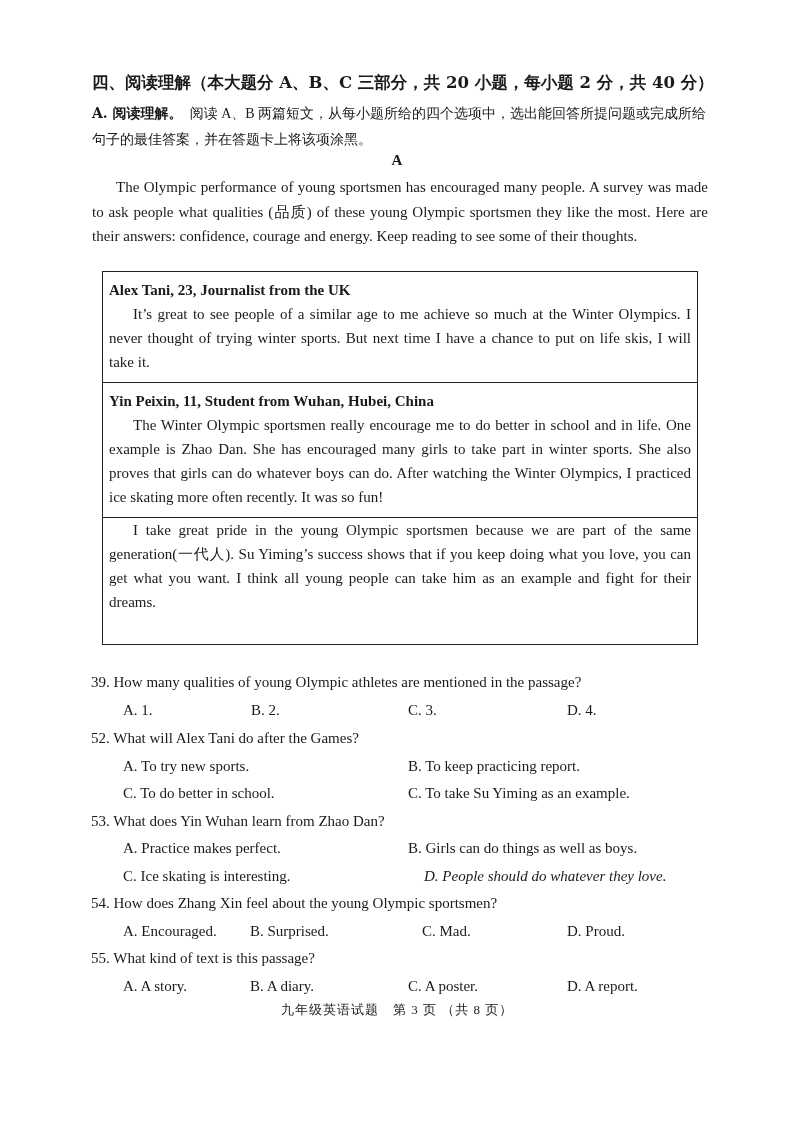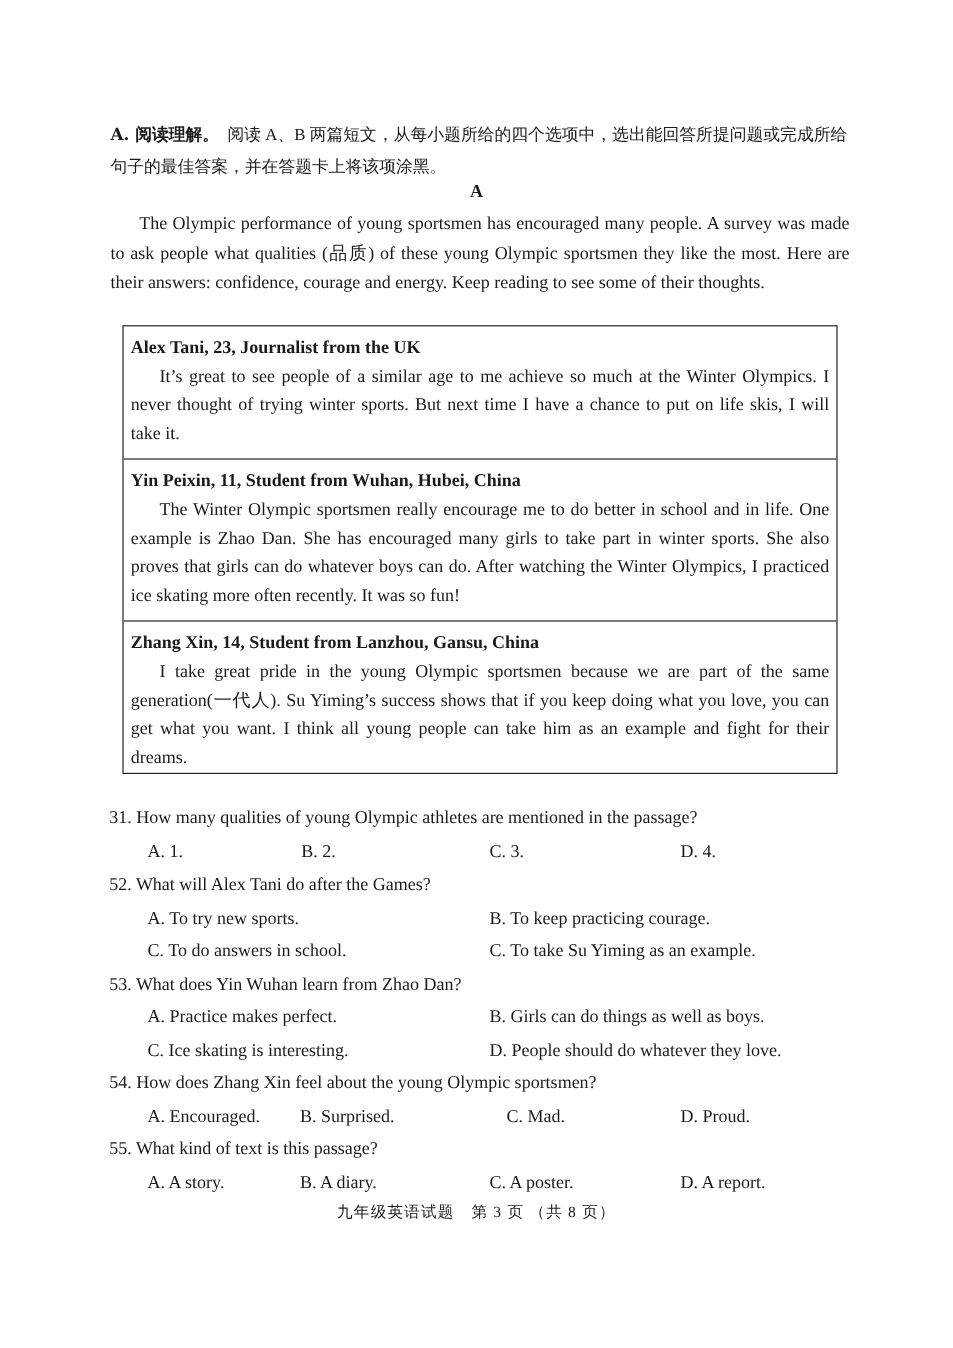--- a/index.html
+++ b/index.html
@@ -42,70 +42,70 @@
     .footer {
       position: absolute; left: 0; top: 1001px; width: 794px; text-align: center;
       font-size: 13px; letter-spacing: 1px;
     }
   </style>
 </head>
 <body>
 
 <div class="page">
 
+  <div class="section-title">四、阅读理解（本大题分 A、B、C 三部分，共 20 小题，每小题 2 分，共 40 分）</div>
 
   <div class="instr">
     <b>A. 阅读理解。</b>&nbsp;&nbsp;<span>阅读 A、B 两篇短文，从每小题所给的四个选项中，选出能回答所提问题或完成所给句子的最佳答案，并在答题卡上将该项涂黑。</span>
   </div>
 
   <div class="passage-letter">A</div>
 
   <div class="intro">The Olympic performance of young sportsmen has encouraged many people. A survey was made to ask people what qualities (品质) of these young Olympic sportsmen they like the most. Here are their answers: confidence, courage and energy. Keep reading to see some of their thoughts.</div>
 
   <div class="box">
     <div class="cell" style="top:0; height:110px;">
       <div class="name">Alex Tani, 23, Journalist from the UK</div>
       <div class="body">It’s great to see people of a similar age to me achieve so much at the Winter Olympics. I never thought of trying winter sports. But next time I have a chance to put on life skis, I will take it.</div>
     </div>
     <div class="cell" style="top:110px; height:135px;">
       <div class="name">Yin Peixin, 11, Student from Wuhan, Hubei, China</div>
       <div class="body">The Winter Olympic sportsmen really encourage me to do better in school and in life. One example is Zhao Dan. She has encouraged many girls to take part in winter sports. She also proves that girls can do whatever boys can do. After watching the Winter Olympics, I practiced ice skating more often recently. It was so fun!</div>
     </div>
     <div class="cell" style="top:245px; height:127px;">
-      <div class="name">Zhang Xin, 14, Student from Lanzhou, Gansu, China</div>
       <div class="body">I take great pride in the young Olympic sportsmen because we are part of the same generation(一代人). Su Yiming’s success shows that if you keep doing what you love, you can get what you want. I think all young people can take him as an example and fight for their dreams.</div>
     </div>
   </div>
 
   <div class="q" style="top:672px;">
-    <span>31.</span>
+    <span>39.</span>
     <span>How many qualities of young Olympic athletes are mentioned in the passage?</span>
   </div>
   <div class="opt" style="left:123px; top:700px;">A. 1.</div>
   <div class="opt" style="left:251px; top:700px;">B. 2.</div>
   <div class="opt" style="left:408px; top:700px;">C. 3.</div>
   <div class="opt" style="left:567px; top:700px;">D. 4.</div>
 
   <div class="q" style="top:728px;">
     <span>52.</span>
     <span>What will Alex Tani do after the Games?</span>
   </div>
   <div class="opt" style="left:123px; top:756px;">A. To try new sports.</div>
-  <div class="opt" style="left:408px; top:756px;">B. To keep practicing courage.</div>
-  <div class="opt" style="left:123px; top:783px;">C. To do answers in school.</div>
+  <div class="opt" style="left:408px; top:756px;">B. To keep practicing report.</div>
+  <div class="opt" style="left:123px; top:783px;">C. To do better in school.</div>
   <div class="opt" style="left:408px; top:783px;">C. To take Su Yiming as an example.</div>
 
   <div class="q" style="top:811px;">
     <span>53.</span>
     <span>What does Yin Wuhan learn from Zhao Dan?</span>
   </div>
   <div class="opt" style="left:123px; top:838px;">A. Practice makes perfect.</div>
   <div class="opt" style="left:408px; top:838px;">B. Girls can do things as well as boys.</div>
   <div class="opt" style="left:123px; top:866px;">C. Ice skating is interesting.</div>
-  <div class="opt" style="left:408px; top:866px;">D. People should do whatever they love.</div>
+  <div class="opt" style="left:424px; top:866px;font-style:italic;">D. People should do whatever they love.</div>
 
   <div class="q" style="top:893px;">
     <span>54.</span>
     <span>How does Zhang Xin feel about the young Olympic sportsmen?</span>
   </div>
   <div class="opt" style="left:123px; top:921px;">A. Encouraged.</div>
   <div class="opt" style="left:250px; top:921px;">B. Surprised.</div>
   <div class="opt" style="left:408px; top:921px;margin-left:14px;">C. Mad.</div>
   <div class="opt" style="left:567px; top:921px;">D. Proud.</div>
 

